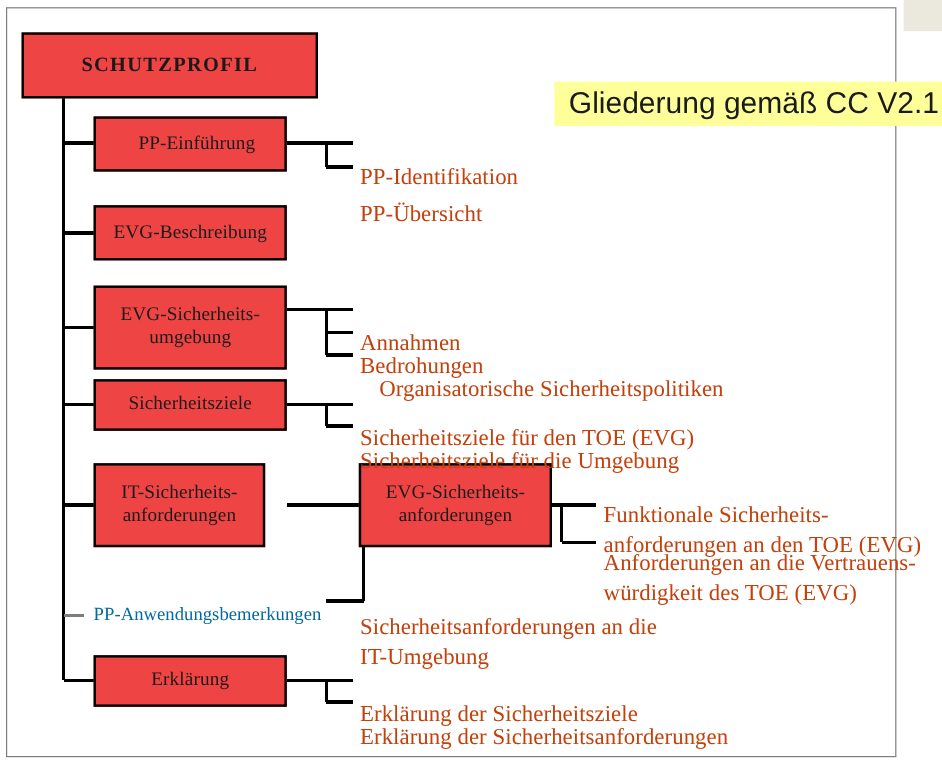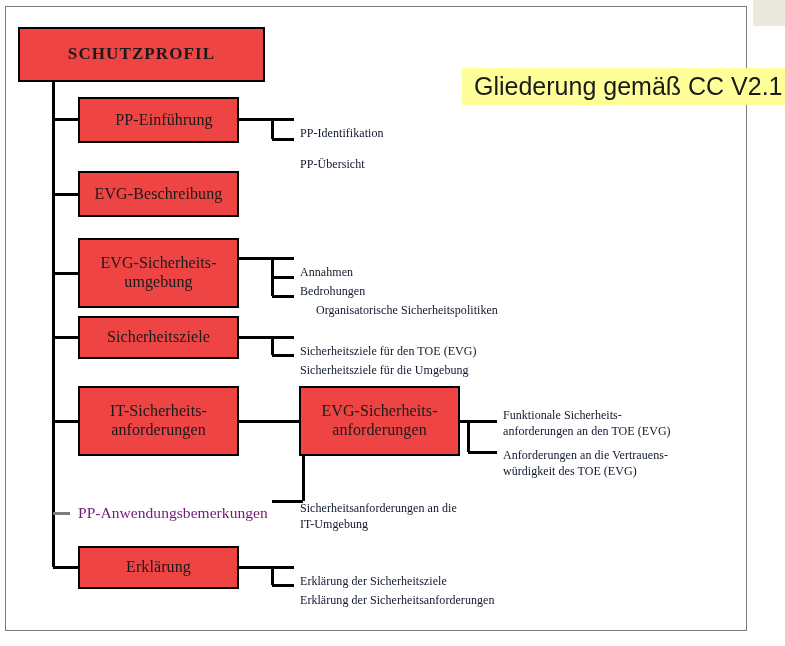--- a/index.html
+++ b/index.html
@@ -72,29 +72,29 @@
   .node.root {
     font-weight: bold;
     font-size: 17px;
     letter-spacing: 1.1px;
   }
   .node .node-label { display: block; white-space: pre-line; }
 
   
   .leaf {
     position: absolute;
-    color: #0f172a;
-    font-size: 12px;
+    color: #c2410c;
+    font-size: 19px;
     line-height: 1.32;
     white-space: pre-line;
     letter-spacing: .05px;
   }
   .plainnode {
     position: absolute;
-    color: #701a75;
+    color: #0369a1;
     font-size: 15.5px;
     letter-spacing: .05px;
     white-space: nowrap;
   }
 
   
   .caption {
     position: absolute;
     left: 462px;
     top: 68px;
@@ -189,21 +189,21 @@
 
   <div class="node" style="left:78px; top:238px; width:161px; height:70px;">
     <span class="node-label">EVG-Sicherheits-
 umgebung</span>
   </div>
 
   <div class="node" style="left:78px; top:316px; width:161px; height:43px;">
     <span class="node-label">Sicherheitsziele</span>
   </div>
 
-  <div class="node" style="left:78px; top:386px; width:161px; height:70px;font-family:Liberation Serif, serif;">
+  <div class="node" style="left:78px; top:386px; width:143px; height:70px;font-family:Liberation Serif, serif;">
     <span class="node-label">IT-Sicherheits-
 anforderungen</span>
   </div>
 
   <div class="node" style="left:299px; top:386px; width:161px; height:70px;">
     <span class="node-label">EVG-Sicherheits-
 anforderungen</span>
   </div>
 
   <div class="plainnode" style="left:78px; top:504px;">

